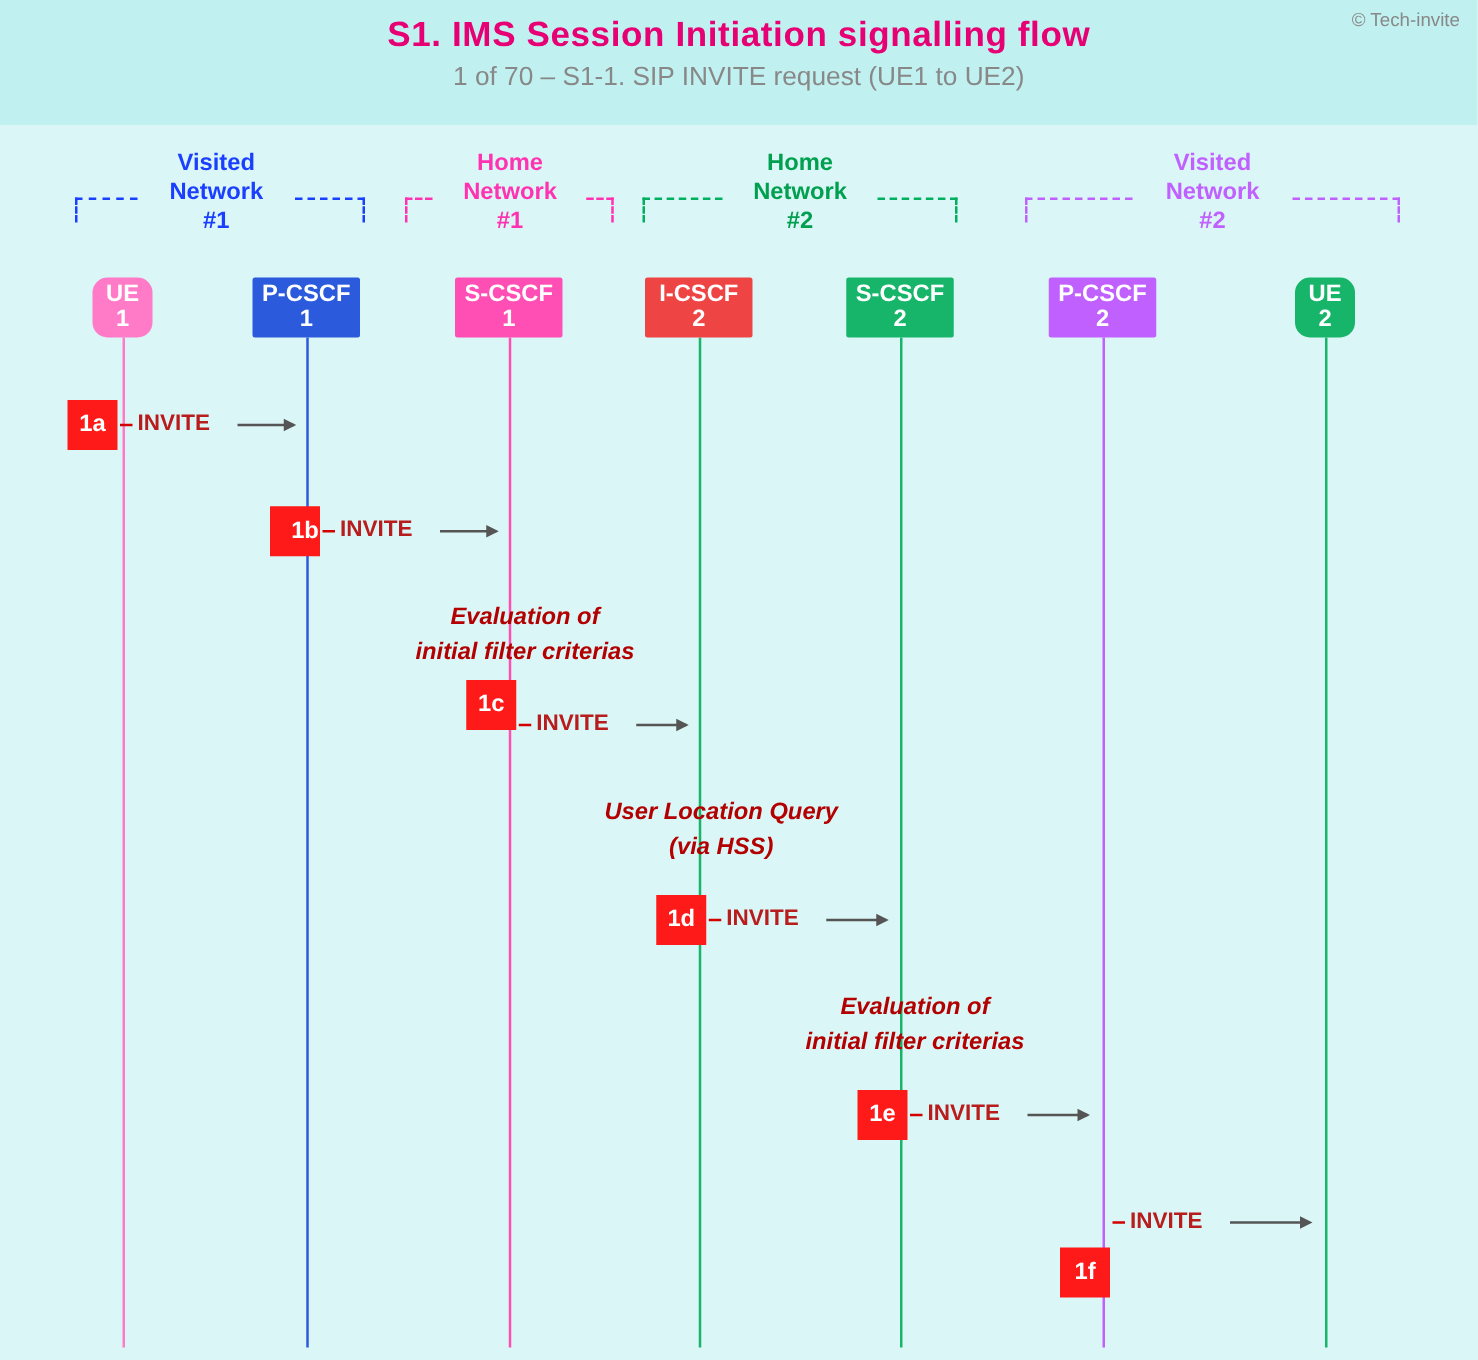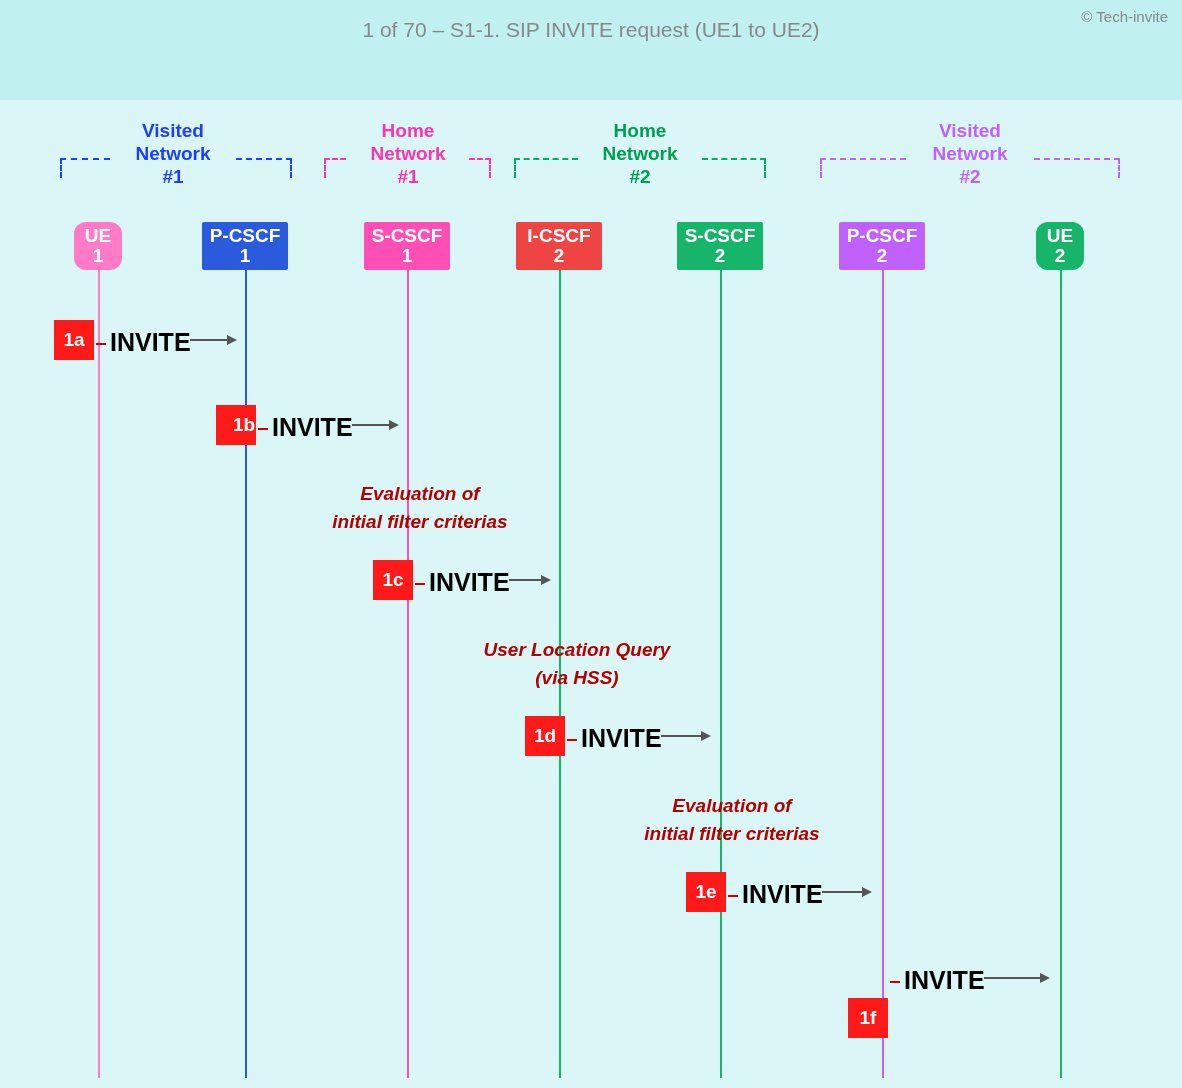--- a/index.html
+++ b/index.html
@@ -89,22 +89,22 @@
     position: absolute;
     width: 40px; height: 40px;
     background: #ff1a1a;
     color: #fff;
     font-size: 19px;
     font-weight: 700;
     display:flex; align-items:center; justify-content:center;
   }
   .msg {
     position: absolute;
-    color: #000000;
-    font-size: 25px;
+    color: #b91c1c;
+    font-size: 18px;
     font-weight: 700;
   }
   .msg::before {
     content: "";
     position: absolute;
     left: -14px; top: 50%;
     width: 10px; height: 2px;
     background: #d40000;
   }
   .arrow {
@@ -128,20 +128,21 @@
     font-weight: 600;
     text-align: center;
     line-height: 1.45;
   }
 </style>
 </head>
 <body>
 
 <div class="header">
   <div class="copyright">© Tech-invite</div>
+  <div class="title">S1. IMS Session Initiation signalling flow</div>
   <div class="subtitle">1 of 70 – S1-1. SIP INVITE request (UE1 to UE2)</div>
 </div>
 
 <div class="net-label" style="left:113px; top:120px; color:#1a3fff;">
   <span>Visited</span><br>
   <span>Network</span><br>
   <span>#1</span>
 </div>
 <div class="bracket" style="left:60px; width:50px; top:158px; border-color:#1a3fff; border-right:none;"></div>
 <div class="bracket" style="left:236px; width:56px; top:158px; border-color:#1a3fff; border-left:none;"></div>
@@ -213,21 +214,21 @@
 
 <div class="step" style="left:216px; top:405px;padding-left:16px;">1b</div>
 <div class="msg" style="left:272px; top:413px;">INVITE</div>
 <div class="arrow" style="left:352px; top:424px; width:45px;"></div>
 
 <div class="annot" style="left:310px; top:480px; width:220px;">
   <span>Evaluation of</span><br>
   <span>initial filter criterias</span>
 </div>
 
-<div class="step" style="left:373px; top:560px;">1c</div>
+<div class="step" style="left:373px; top:544px;">1c</div>
 <div class="msg" style="left:429px; top:568px;">INVITE</div>
 <div class="arrow" style="left:509px; top:579px; width:40px;"></div>
 
 <div class="annot" style="left:462px; top:636px; width:230px;">
   <span>User Location Query</span><br>
   <span>(via HSS)</span>
 </div>
 
 <div class="step" style="left:525px; top:716px;">1d</div>
 <div class="msg" style="left:581px; top:724px;">INVITE</div>

